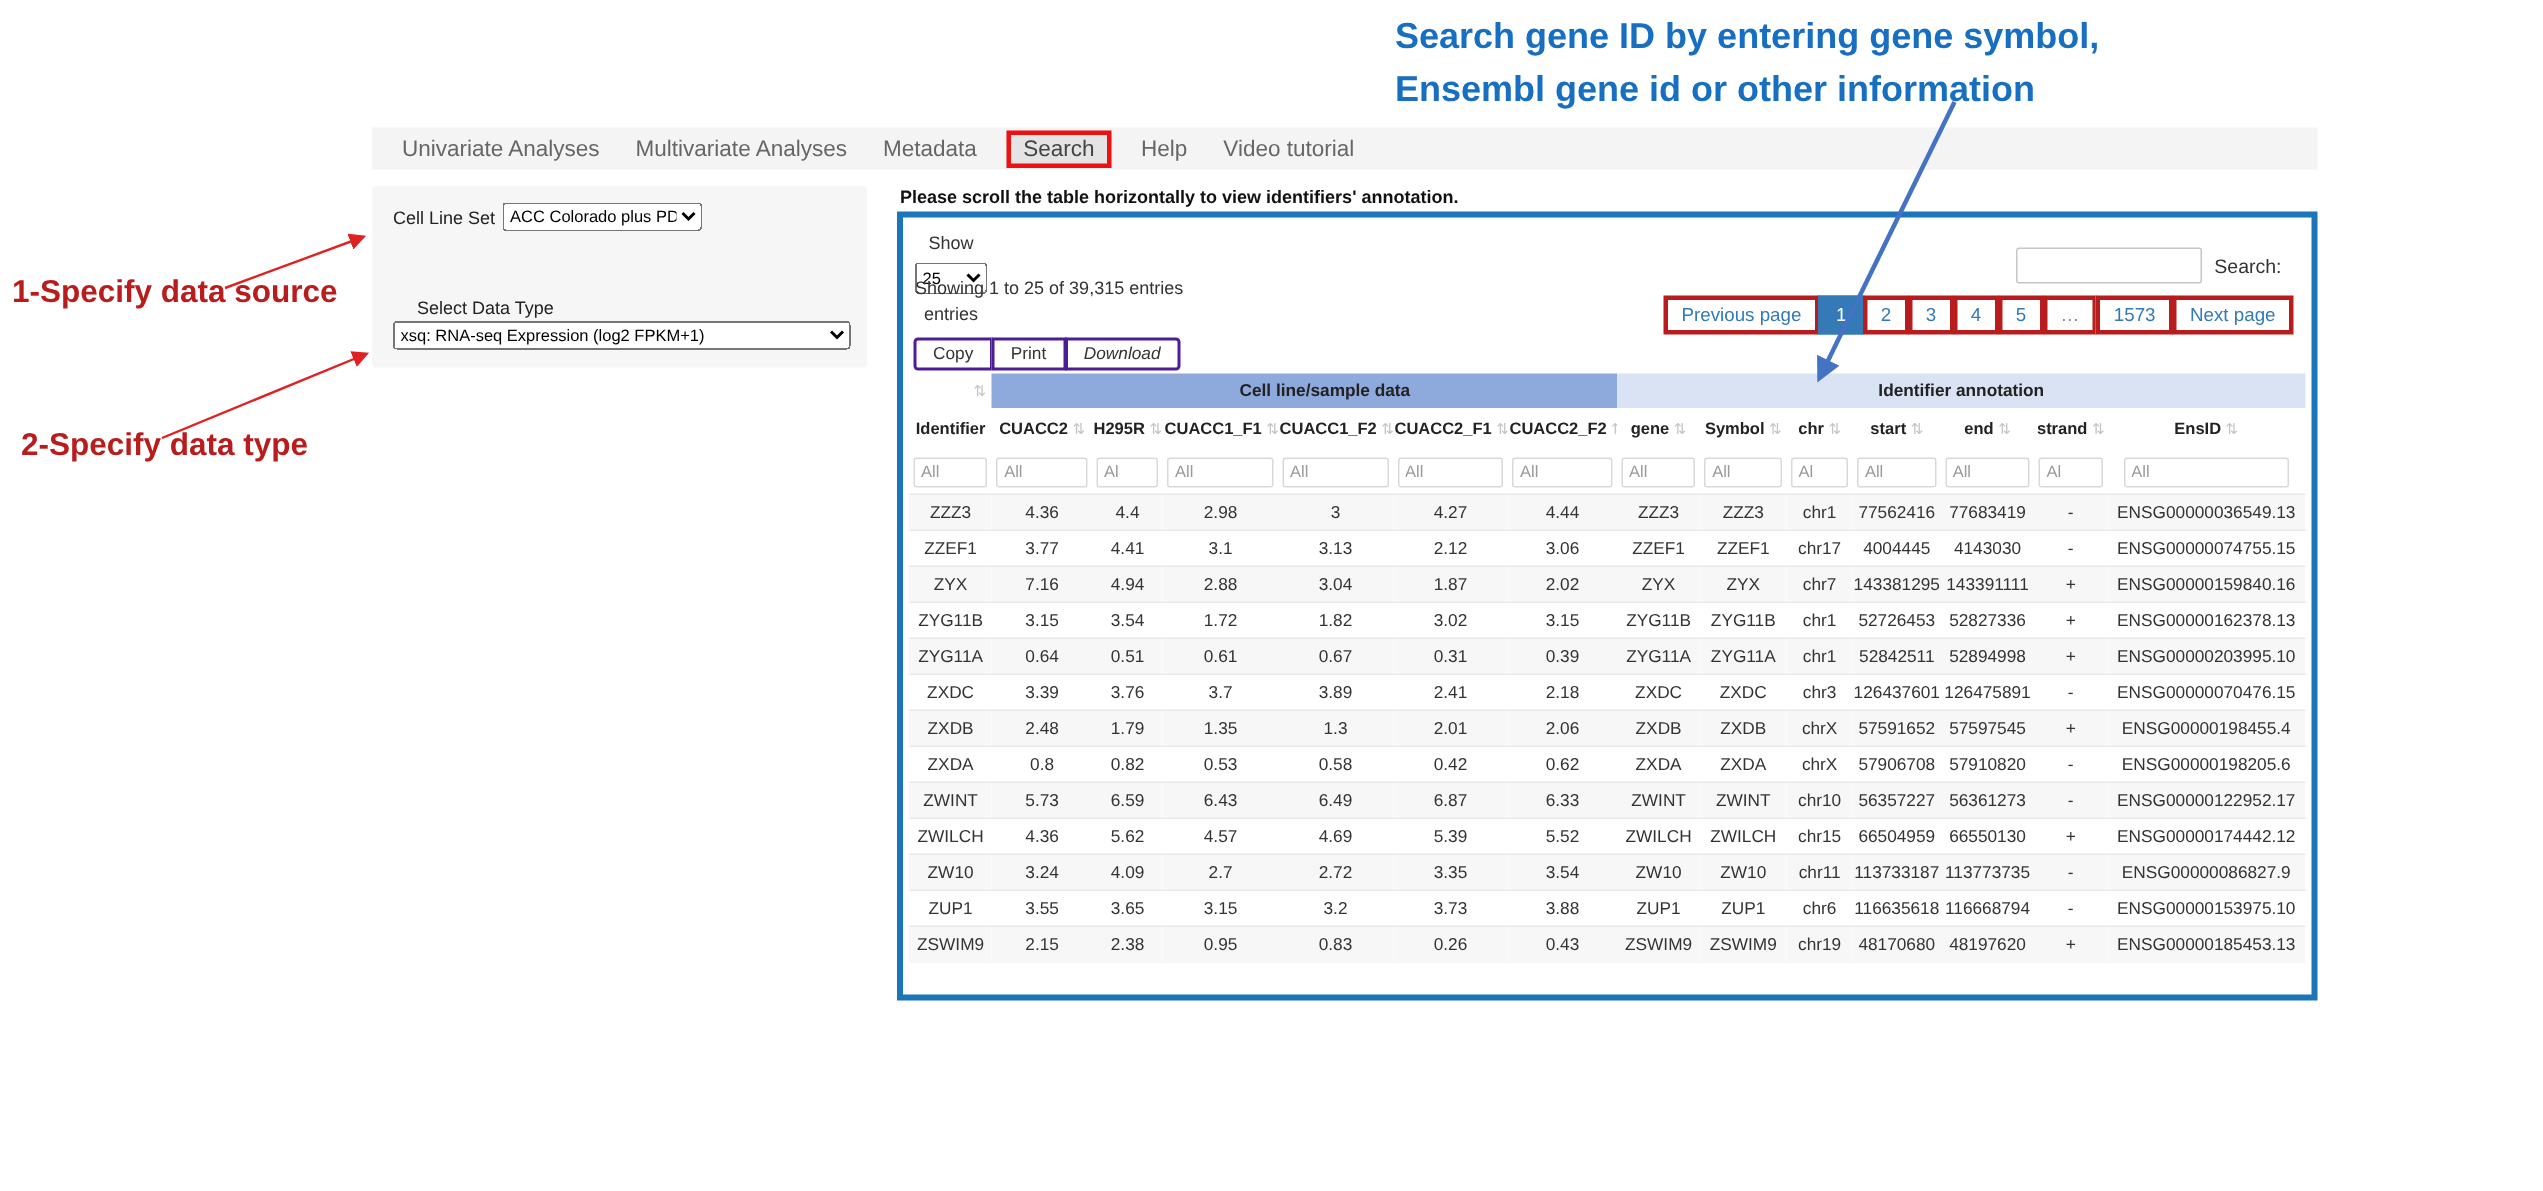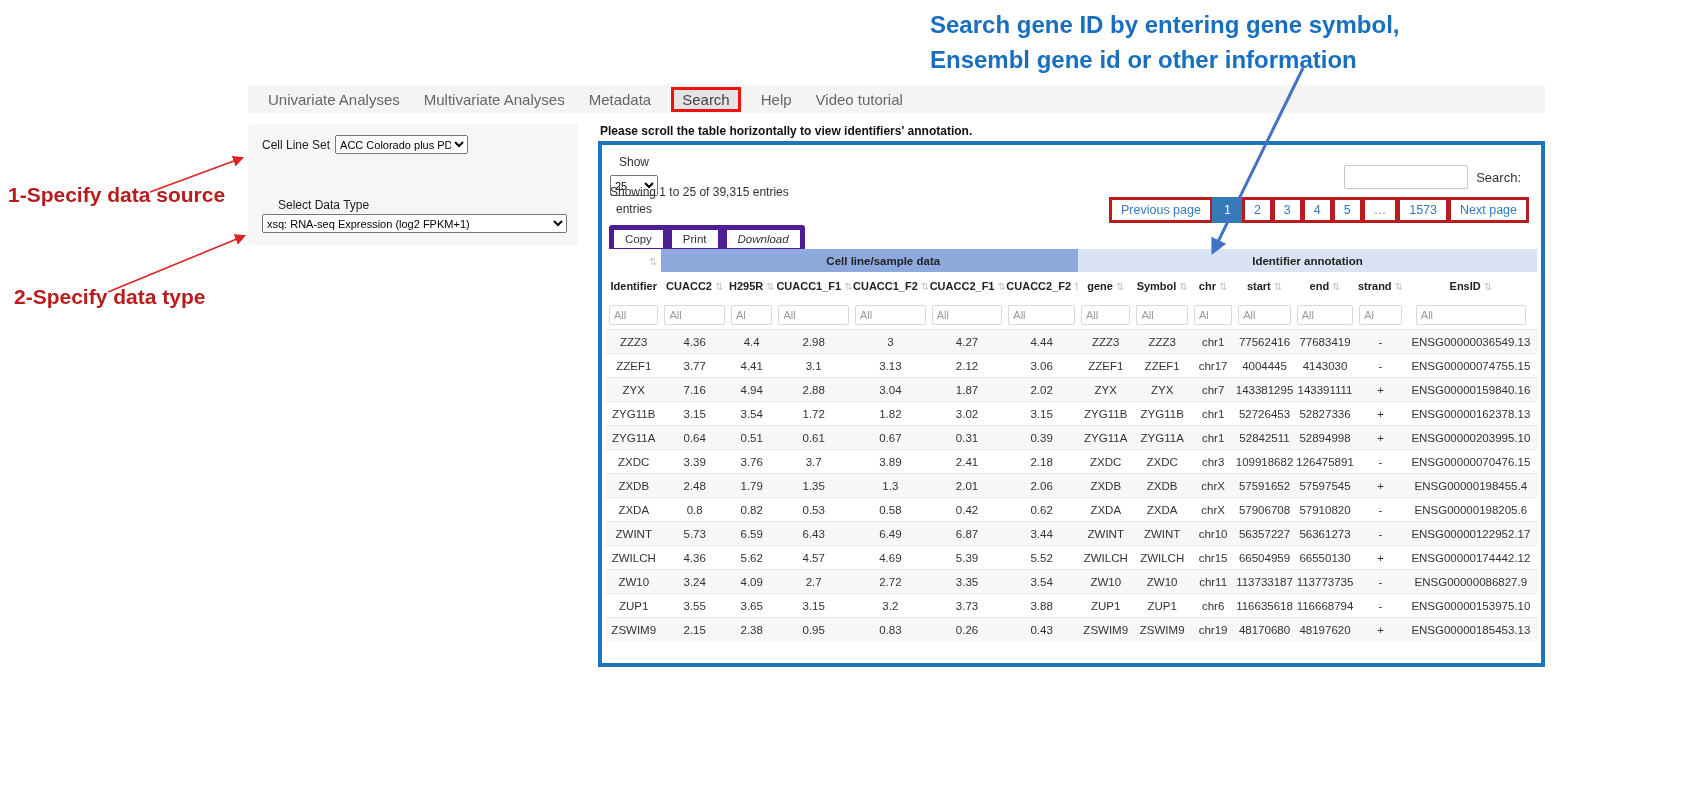--- a/index.html
+++ b/index.html
@@ -35,21 +35,21 @@
   .show-row{position:absolute;left:8px;top:10px;display:flex;align-items:center;gap:6px;font-size:12px;color:#333;flex-direction:column;}
   .show-row select{font-size:11px;width:48px;height:21px;font-family:"Liberation Sans",sans-serif;}
   .showing-text{position:absolute;left:8px;top:40px;font-size:12px;color:#333;}
   .search-row{position:absolute;right:20px;top:20px;display:flex;align-items:center;gap:8px;font-size:13px;color:#333;}
   .search-row input{width:118px;height:20px;border:1px solid #c6c6c6;border-radius:2px;}
   .pagination{position:absolute;right:12px;top:52px;display:flex;font-size:12.5px;}
   .pbtn{border:3px solid #b91c1c;background:#fff;color:#337ab7;padding:3px 9px;margin-left:-1px;cursor:pointer;white-space:nowrap;}
   .pactive{background:#337ab7;border-color:#337ab7;color:#fff;}
   .pellipsis{color:#888;cursor:default;}
   .toolbar{position:absolute;left:8px;top:80px;display:flex;}
-  .tbtn{border:5px solid #4c1d95;background:#fff;color:#333;font-size:11.5px;padding:3px 11px;margin-left:-1px;
+  .tbtn{border:2px solid #4c1d95;background:#fff;color:#333;font-size:11.5px;padding:3px 11px;margin-left:-1px;
         font-family:"Liberation Sans",sans-serif;cursor:pointer;}
   .tbtn:first-child{border-radius:3px 0 0 3px;}
   .tbtn:last-child{border-radius:0 3px 3px 0;font-style:italic;}
 
   .tablewrap{position:absolute;left:4px;top:104px;right:4px;}
   table{width:100%;border-collapse:collapse;table-layout:fixed;font-size:11.5px;}
   .group-row th{height:21px;font-size:11.5px;font-weight:bold;color:#222;text-align:center;}
   .gblank{background:#fff;text-align:right !important;padding-right:4px;}
   .gdark{background:#8ea9db;padding-left:28px;}
   .glight{background:#dae3f3;}
@@ -271,21 +271,21 @@
               <td class="dcell">ZXDC</td>
               <td class="dcell">3.39</td>
               <td class="dcell">3.76</td>
               <td class="dcell">3.7</td>
               <td class="dcell">3.89</td>
               <td class="dcell">2.41</td>
               <td class="dcell">2.18</td>
               <td class="dcell">ZXDC</td>
               <td class="dcell">ZXDC</td>
               <td class="dcell">chr3</td>
-              <td class="dcell">109918682</td>
+              <td class="dcell">126437601</td>
               <td class="dcell">126475891</td>
               <td class="dcell">-</td>
               <td class="dcell">ENSG00000070476.15</td>
             </tr>
             <tr class="drow">
               <td class="dcell">ZXDB</td>
               <td class="dcell">2.48</td>
               <td class="dcell">1.79</td>
               <td class="dcell">1.35</td>
               <td class="dcell">1.3</td>
@@ -315,21 +315,21 @@
               <td class="dcell">-</td>
               <td class="dcell">ENSG00000198205.6</td>
             </tr>
             <tr class="drow">
               <td class="dcell">ZWINT</td>
               <td class="dcell">5.73</td>
               <td class="dcell">6.59</td>
               <td class="dcell">6.43</td>
               <td class="dcell">6.49</td>
               <td class="dcell">6.87</td>
-              <td class="dcell">3.44</td>
+              <td class="dcell">6.33</td>
               <td class="dcell">ZWINT</td>
               <td class="dcell">ZWINT</td>
               <td class="dcell">chr10</td>
               <td class="dcell">56357227</td>
               <td class="dcell">56361273</td>
               <td class="dcell">-</td>
               <td class="dcell">ENSG00000122952.17</td>
             </tr>
             <tr class="drow">
               <td class="dcell">ZWILCH</td>

